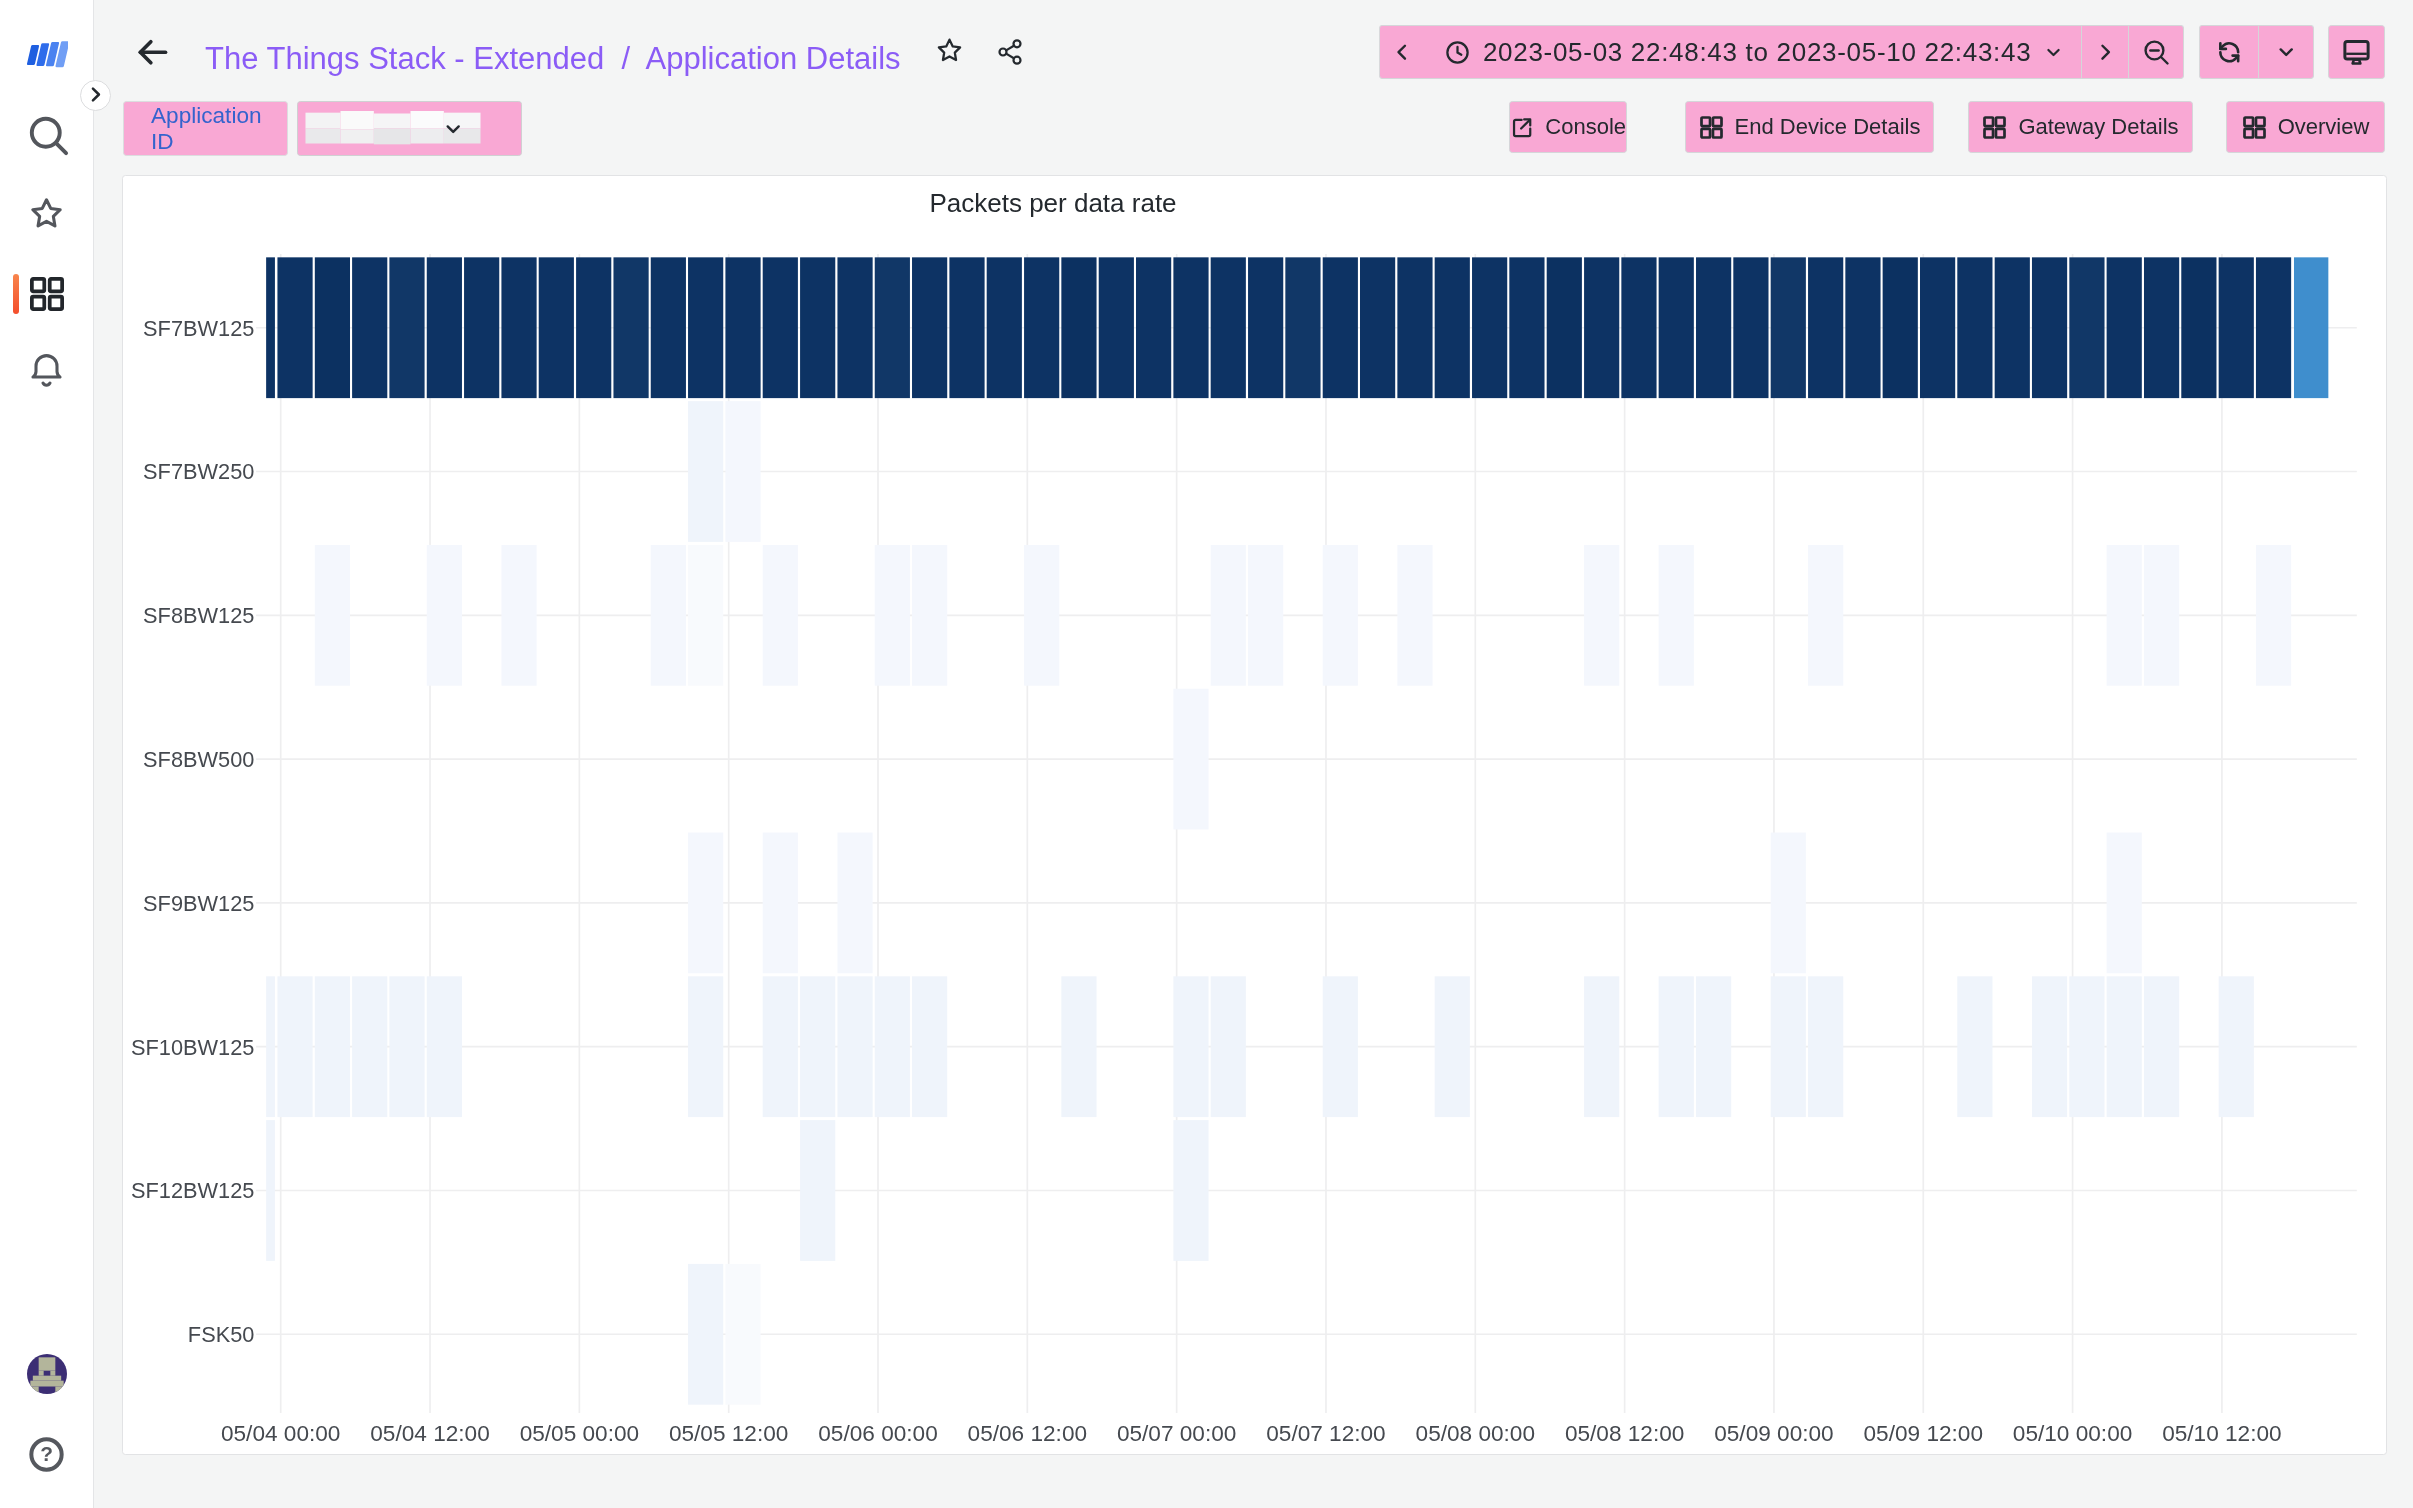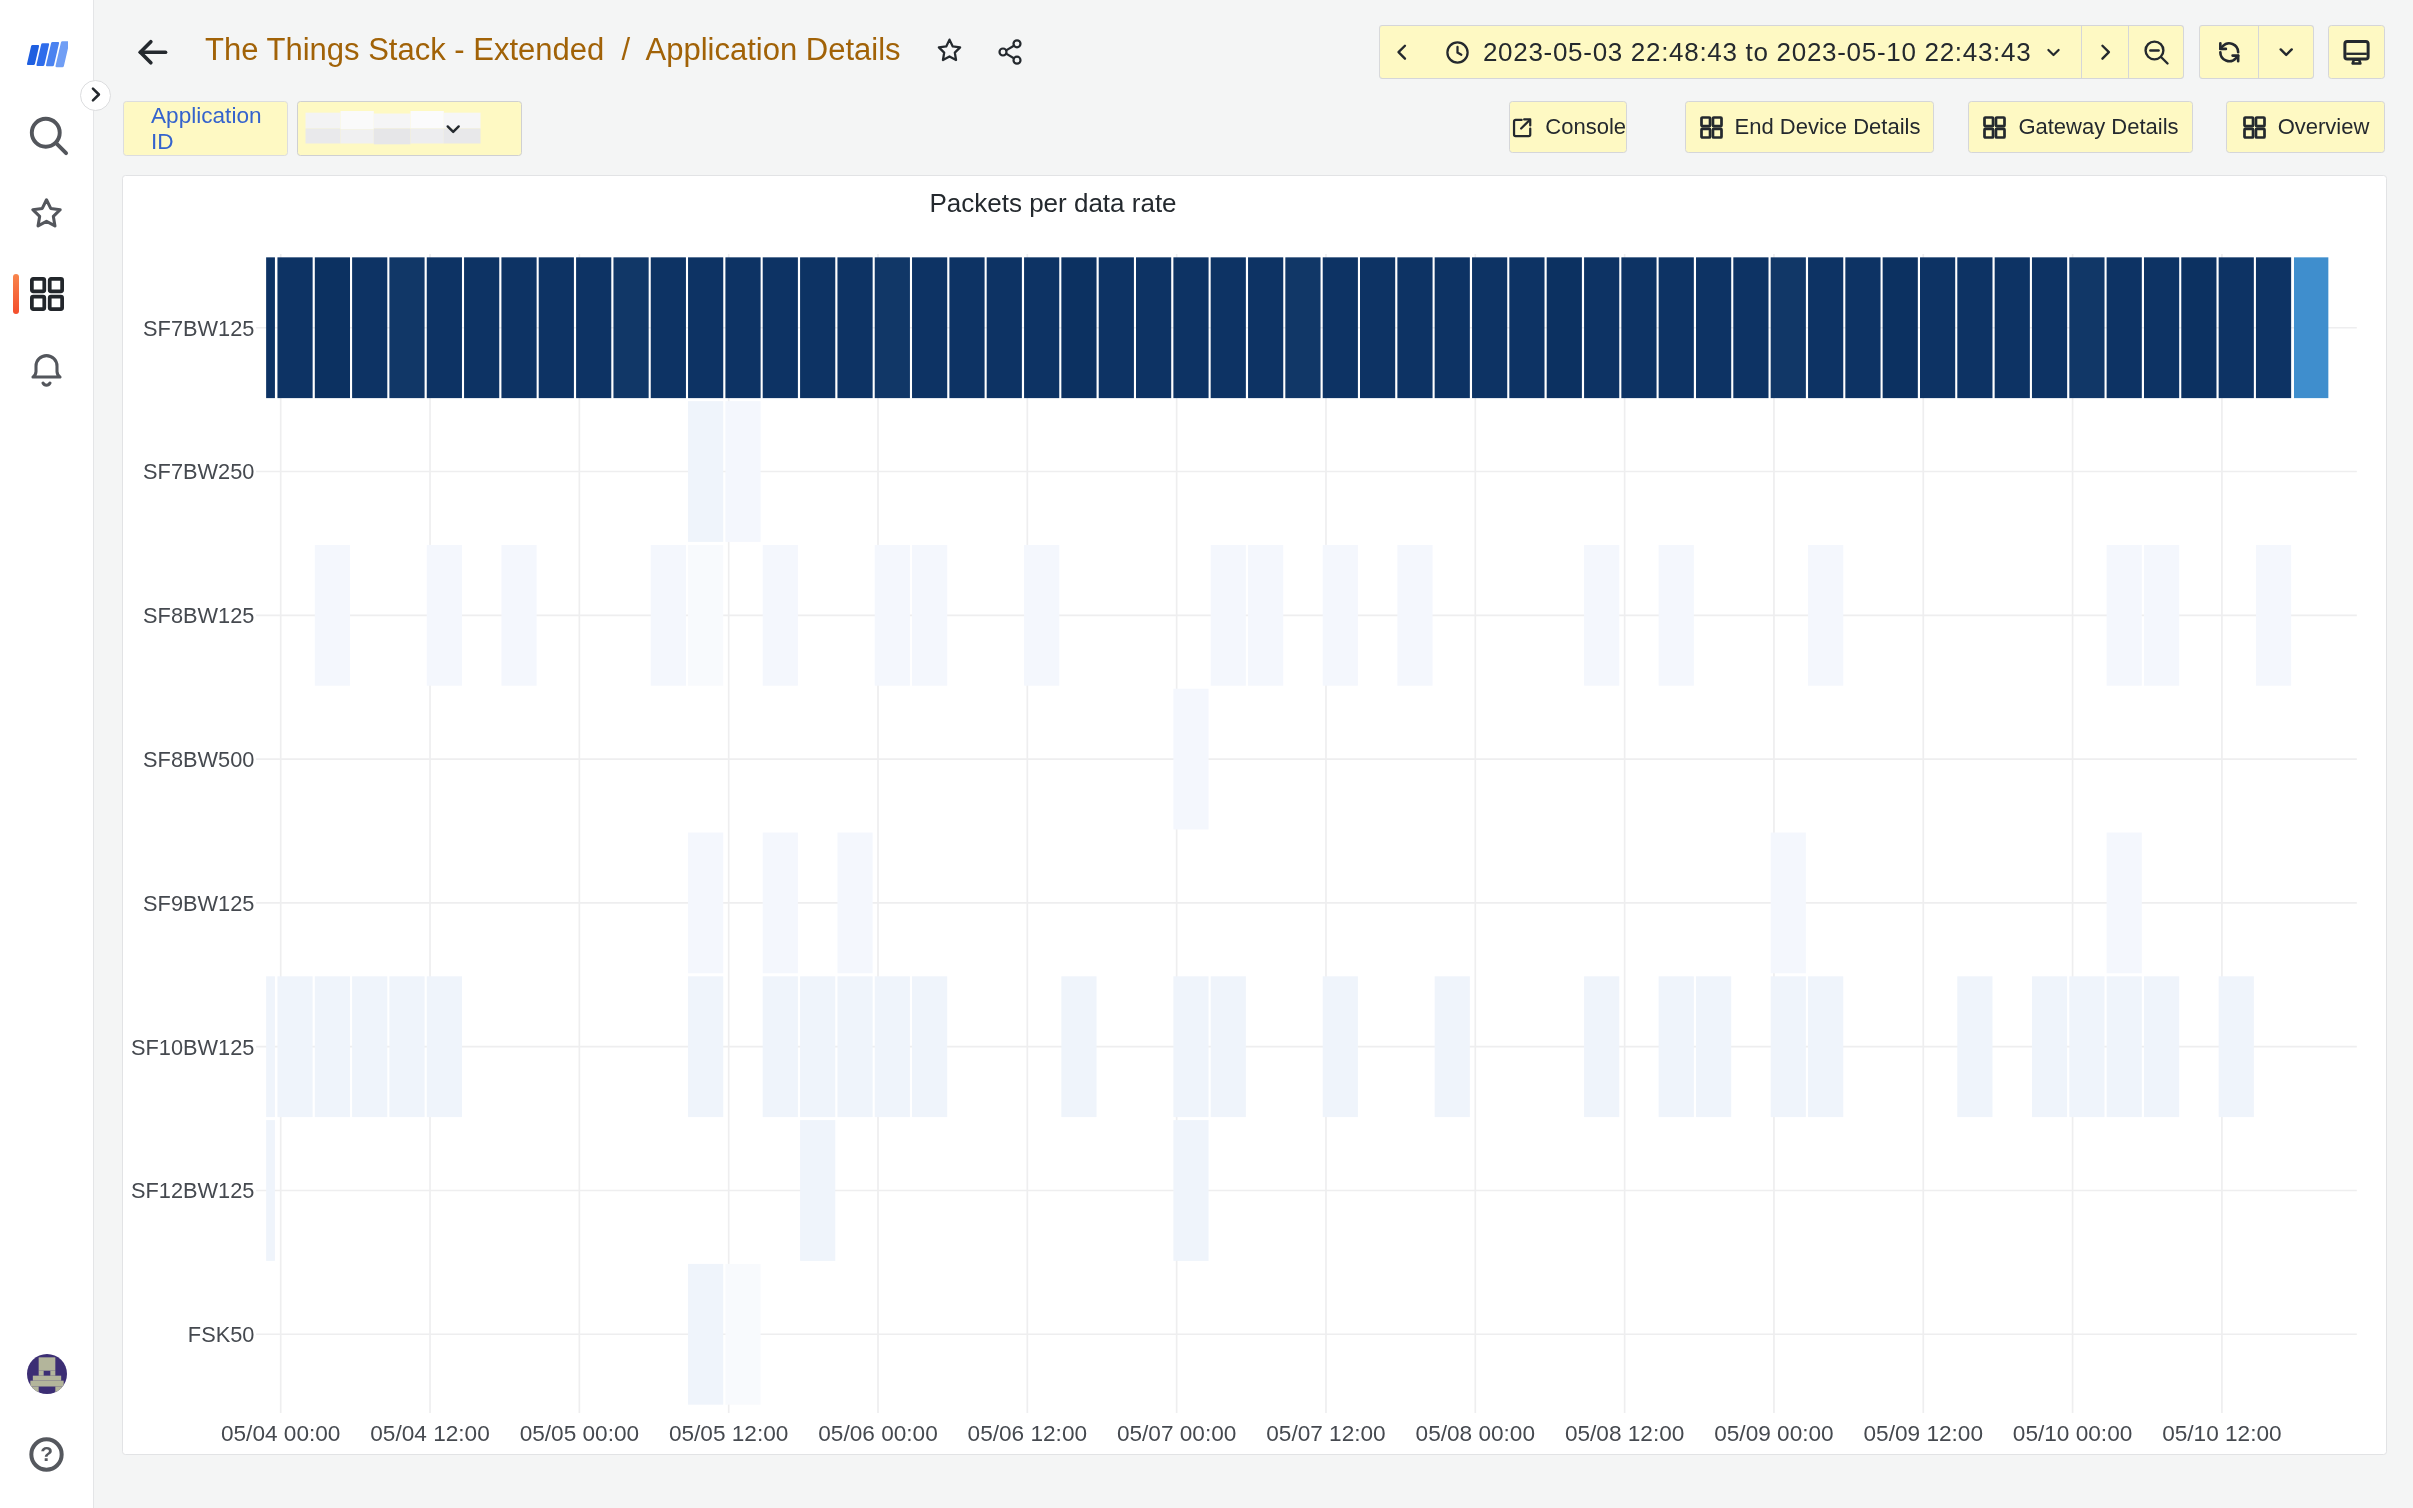--- a/index.html
+++ b/index.html
@@ -1,17 +1,17 @@
 <!DOCTYPE html>
 <html style="font-size:13.4px"><head><meta charset="utf-8">
 <style>
 * { margin:0; padding:0; box-sizing:border-box; }
 html,body { width:2413px; height:1508px; background:#f4f5f5; font-family:"Liberation Sans",sans-serif; overflow:hidden; }
 .abs { position:absolute; }
-.btn { position:absolute; background:#fef9c3; border:1.7px solid #d5d6d9; border-radius:3.4px; display:flex; align-items:center; justify-content:center; color:#24292e; }
+.btn { position:absolute; background:#f9a8d4; border:1.7px solid #d5d6d9; border-radius:3.4px; display:flex; align-items:center; justify-content:center; color:#24292e; }
 .seg { border-radius:0; border-left:none; }
 .seg-first { border-radius:3.4px 0 0 3.4px; border-left:1.7px solid #d8d9db; }
 .seg-last { border-radius:0 3.4px 3.4px 0; }
 </style></head>
 <body>
 
 <div class="abs" style="left:0;top:0;width:94px;height:1508px;background:#fff;border-right:1.7px solid #e4e5e7;"></div>
 
 <svg class="abs" style="left:26px;top:39px" width="42" height="32" viewBox="0 0 50 38">
  <g transform="skewX(-13) translate(8,0)">
@@ -69,21 +69,21 @@
 
 <svg class="abs" style="left:29px;top:1437px" width="35" height="35" viewBox="0 0 42 42">
  <circle cx="21" cy="21" r="18.2" stroke="#55585e" stroke-width="4.8" fill="none"></circle>
  <text x="21" y="29" text-anchor="middle" font-size="25" font-family="Liberation Sans,sans-serif" fill="#55585e" font-weight="bold">?</text>
 </svg>
 
 <svg class="abs" style="left:137px;top:38px" width="31" height="28.5" viewBox="0 0 37 34">
  <line x1="4" y1="17" x2="34" y2="17" stroke="#24292e" stroke-width="4.4" stroke-linecap="round"></line>
  <path d="M16.5 4.5 L4 17 L16.5 29.5" stroke="#24292e" stroke-width="4.4" fill="none" stroke-linecap="round" stroke-linejoin="round"></path>
 </svg>
-<div class="abs" style="left:205px;top:34px;font-size:31px;line-height:31px;color:#a16207;white-space:pre;">The Things Stack - Extended  /  Application Details</div>
+<div class="abs" style="left:205px;top:43px;font-size:31px;line-height:31px;color:#8b5cf6;white-space:pre;">The Things Stack - Extended  /  Application Details</div>
 
 <svg class="abs" style="left:935px;top:36px" width="29" height="29" viewBox="0 0 24 24">
  <path d="M12 3 l2.7 5.6 6.1 .85 -4.4 4.3 1 6.1 -5.4 -2.9 -5.4 2.9 1 -6.1 -4.4 -4.3 6.1 -.85 z" fill="none" stroke="#24292e" stroke-width="1.9" stroke-linejoin="round"></path>
 </svg>
 <svg class="abs" style="left:996px;top:38px" width="28" height="28" viewBox="0 0 24 24">
  <circle cx="18" cy="5" r="3" fill="none" stroke="#24292e" stroke-width="1.9"></circle>
  <circle cx="6" cy="12" r="3" fill="none" stroke="#24292e" stroke-width="1.9"></circle>
  <circle cx="18" cy="19" r="3" fill="none" stroke="#24292e" stroke-width="1.9"></circle>
  <line x1="8.7" y1="10.6" x2="15.3" y2="6.6" stroke="#24292e" stroke-width="1.9"></line>
  <line x1="8.7" y1="13.4" x2="15.3" y2="17.4" stroke="#24292e" stroke-width="1.9"></line>

